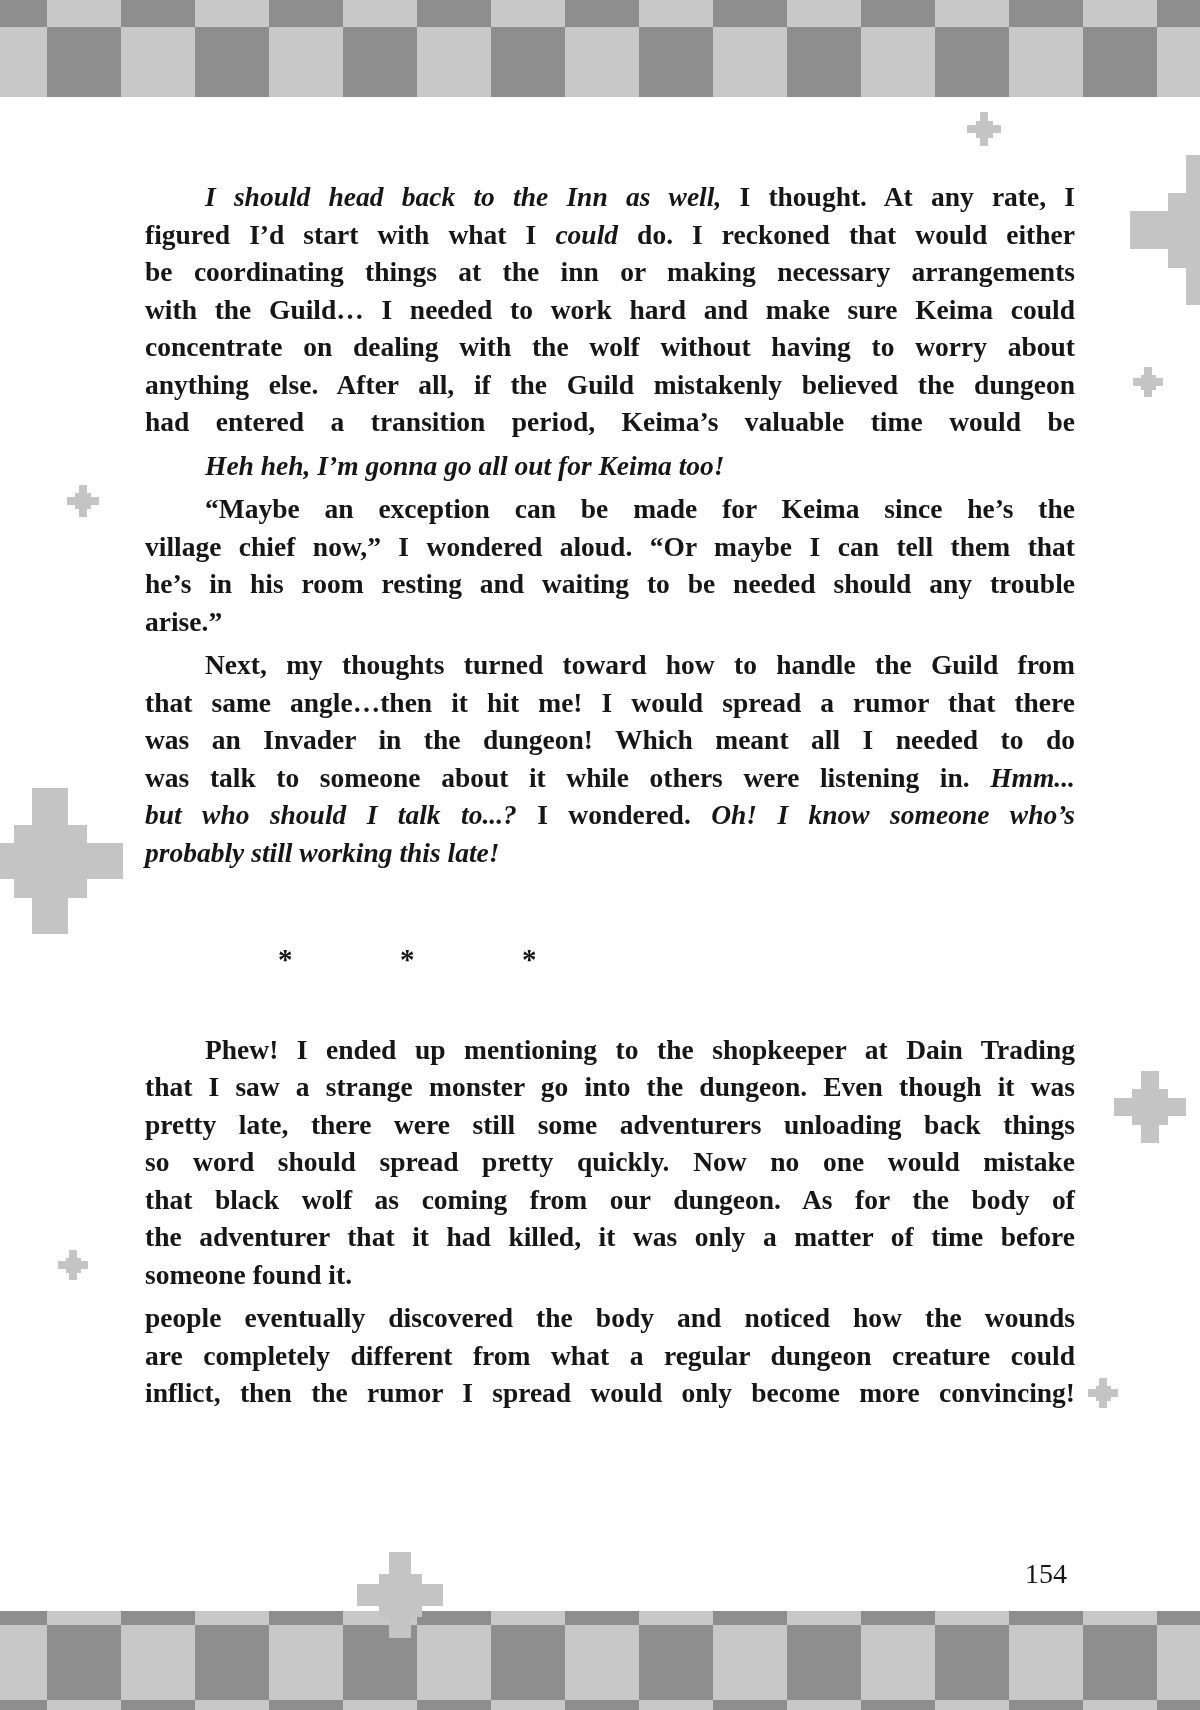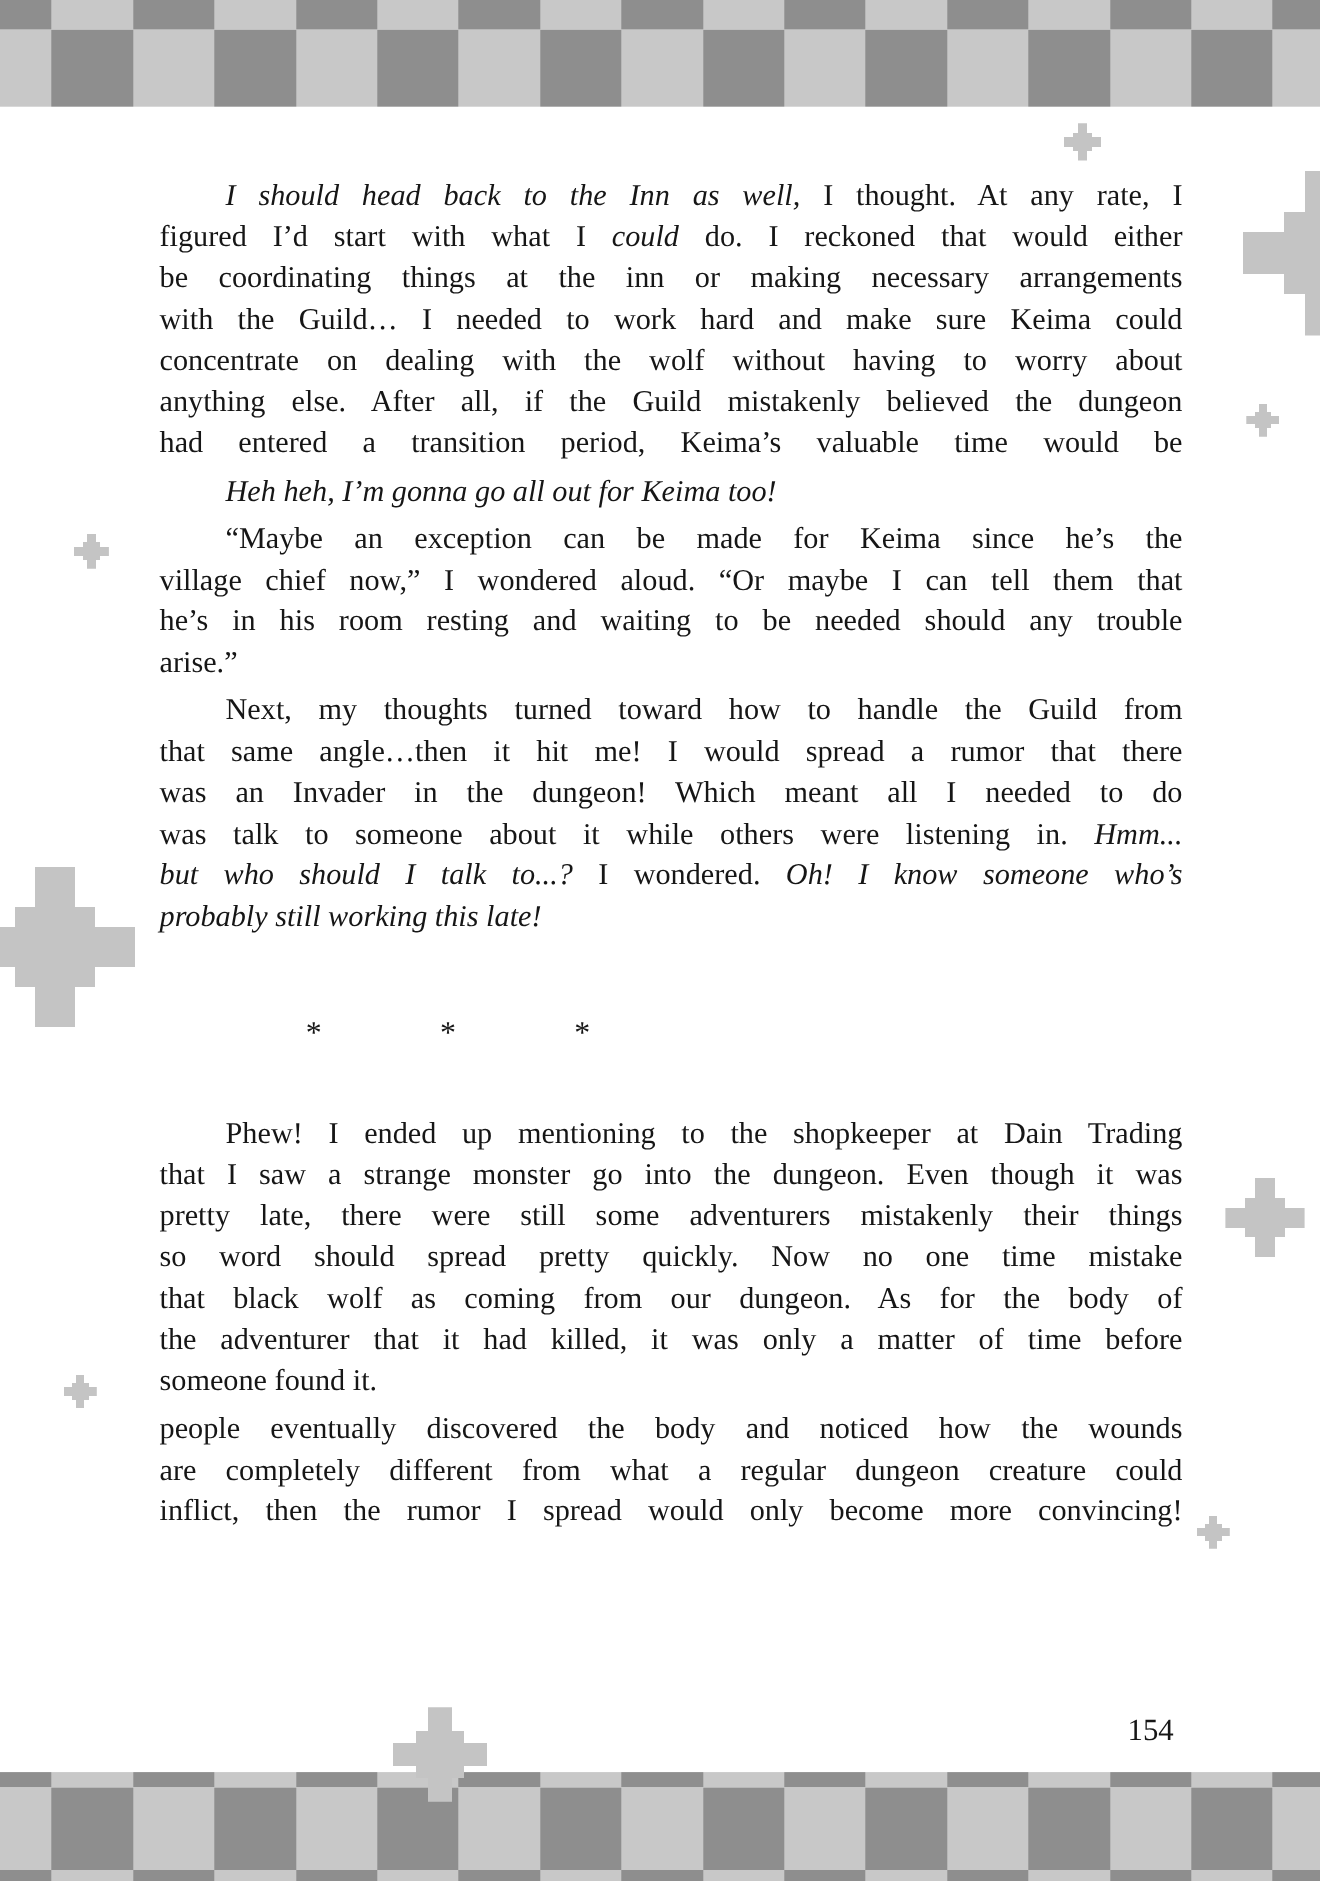--- a/index.html
+++ b/index.html
@@ -14,22 +14,22 @@
   .ckrow.alt{background-image:repeating-linear-gradient(90deg,var(--ck-light) 0 74px,var(--ck-dark) 74px 148px);}
   .ckrow.r1{height:27px;}
   .ckrow.r2{height:70px;}
   .ckrow.r3{height:14px;}
   .ckrow.r4{height:75px;}
   .ckrow.r5{height:10px;}
   
   .plus{position:absolute;z-index:3;}
   .plus svg{display:block;width:100%;height:100%;}
   
-  .text-flow{position:absolute;left:145px;top:158px;width:930px;z-index:2;
-             font-size:27.5px;line-height:37.5px;}
+  .text-flow{position:absolute;left:145px;top:178px;width:930px;z-index:2;
+             font-size:27.5px;line-height:37.5px;font-weight:bold;}
   .para{margin:6px 0 0 0;}
   .para:first-child{margin-top:0;}
   .pline{height:37.5px;line-height:37.5px;text-align:justify;text-align-last:justify;}
   .pline.left{text-align-last:left;}
   .pline.indent{text-indent:60px;}
   .section-break{margin-top:70px;height:37.5px;line-height:37.5px;padding-left:133px;
                  font-size:29px;text-align:left;}
   .section-break + .para{margin-top:52px;}
   .section-break .sb{display:inline-block;width:122px;text-align:left;}
   .page-number{position:absolute;top:1556px;right:133px;z-index:2;font-size:28px;line-height:36px;}
@@ -122,22 +122,22 @@
         <div class="pline"><span>that same angle…then it hit me! I would spread a rumor that there</span></div>
         <div class="pline"><span>was an Invader in the dungeon! Which meant all I needed to do</span></div>
         <div class="pline"><span>was talk to someone about it while others were listening in. </span><i>Hmm...</i></div>
         <div class="pline"><i>but who should I talk to...?</i><span> I wondered. </span><i>Oh! I know someone who’s</i></div>
         <div class="pline left"><i>probably still working this late!</i></div>
       </div>
       <div class="section-break"><span class="sb">*</span><span class="sb">*</span><span class="sb">*</span></div>
       <div class="para">
         <div class="pline indent"><span>Phew! I ended up mentioning to the shopkeeper at Dain Trading</span></div>
         <div class="pline"><span>that I saw a strange monster go into the dungeon. Even though it was</span></div>
-        <div class="pline"><span>pretty late, there were still some adventurers mistakenly their things</span></div>
-        <div class="pline"><span>so word should spread pretty quickly. Now no one time mistake</span></div>
+        <div class="pline"><span>pretty late, there were still some adventurers unloading back things</span></div>
+        <div class="pline"><span>so word should spread pretty quickly. Now no one would mistake</span></div>
         <div class="pline"><span>that black wolf as coming from our dungeon. As for the body of</span></div>
         <div class="pline"><span>the adventurer that it had killed, it was only a matter of time before</span></div>
         <div class="pline left"><span>someone found it.</span></div>
       </div>
       <div class="para">
         <div class="pline"><span>people eventually discovered the body and noticed how the wounds</span></div>
         <div class="pline"><span>are completely different from what a regular dungeon creature could</span></div>
         <div class="pline"><span>inflict, then the rumor I spread would only become more convincing!</span></div>
       </div>
     </main>

